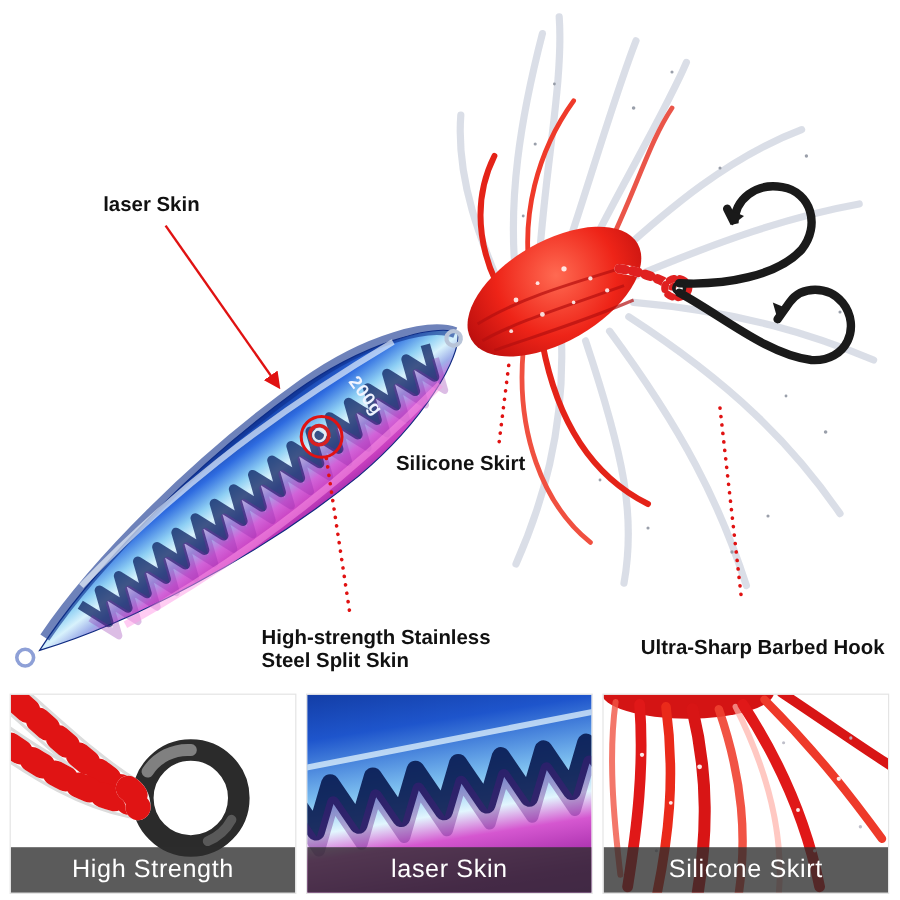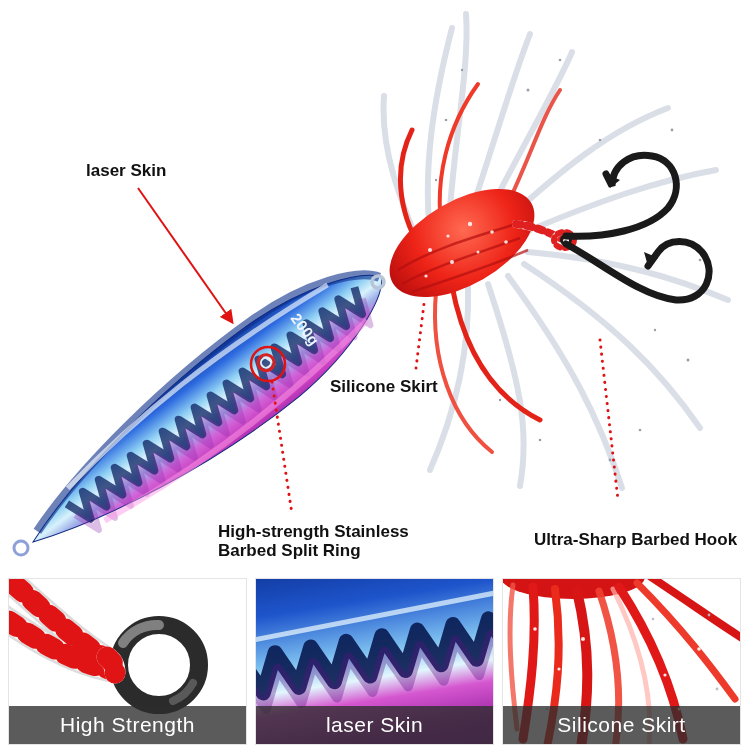--- a/index.html
+++ b/index.html
@@ -157,21 +157,21 @@
       <line x1="600" y1="340" x2="618" y2="500" stroke="#e01212" stroke-width="3" stroke-linecap="round" stroke-dasharray="0.1 7"></line>
     </g>
   </svg>
 
   <div class="label" style="left:86px; top:161px;">laser Skin</div>
 
   <div class="label" style="left:330px; top:377px;">Silicone Skirt</div>
 
   <div class="label" style="left:202px; top:522px;margin-left:16px;">
     <div>High-strength Stainless</div>
-    <div>Barbed Split Ring</div>
+    <div>Steel Split Skin</div>
   </div>
 
   <div class="label" style="left:534px; top:530px;">Ultra-Sharp Barbed Hook</div>
 
   <div class="panels">
 
     <div class="panel">
       <svg width="237" height="165" viewBox="0 0 237 165">
         <g fill="none" stroke-linecap="round">
           <path d="M-10,-8 C34,30 64,60 100,82" stroke="#dcdcdc" stroke-width="26"></path>

